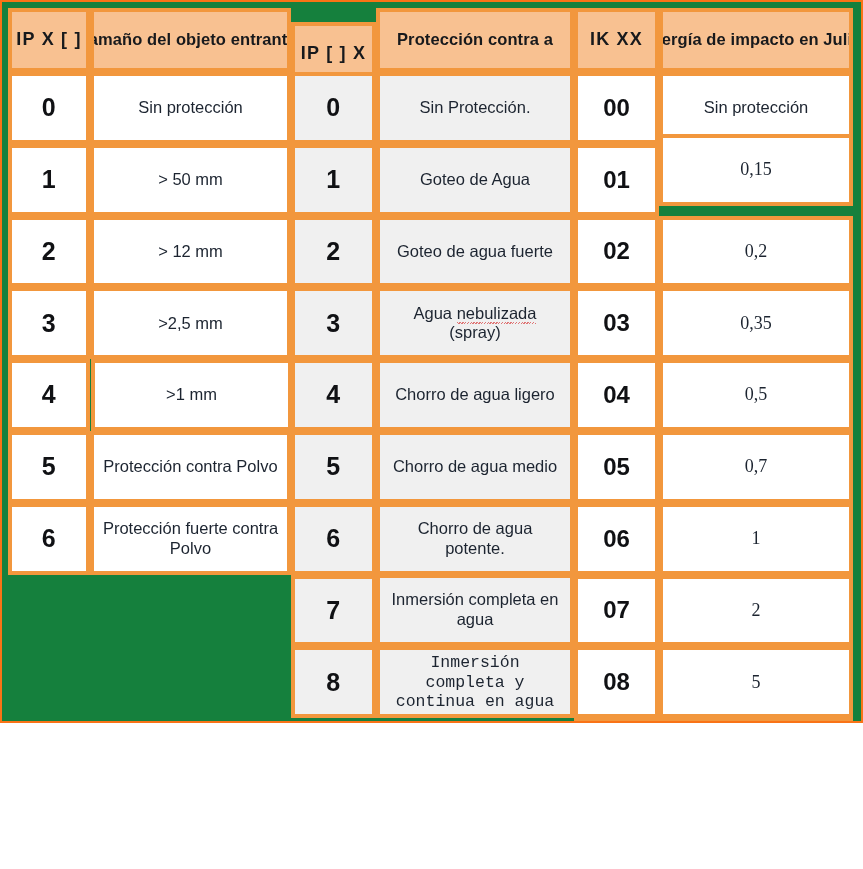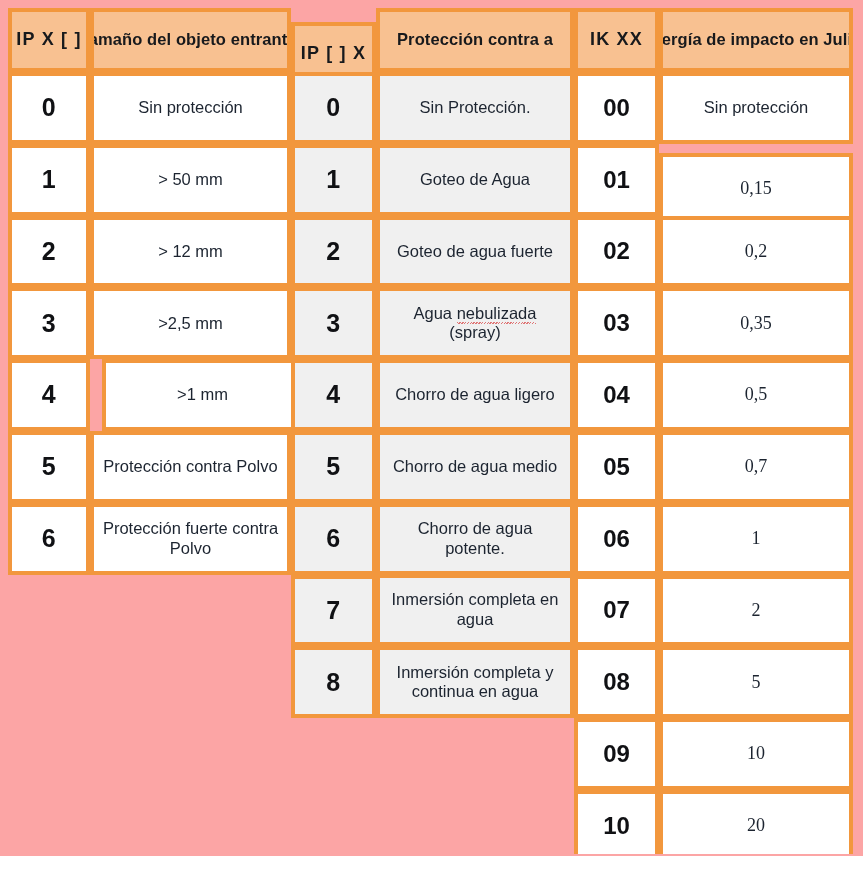--- a/index.html
+++ b/index.html
@@ -13,23 +13,23 @@
     height: 869px;
     font-family: "Liberation Sans", sans-serif;
     -webkit-font-smoothing: antialiased;
   }
 
   
   #page-frame {
     position: relative;
     box-sizing: border-box;
     width: 863px;
-    height: 856px;
-    border: 2px solid #fca5a5;
-    background: #fca5a5;
+    height: 723px;
+    border: 2px solid #f97316;
+    background: #15803d;
     overflow: hidden;
   }
 
   
   .cell {
     position: absolute;
     box-sizing: border-box;
     border: 4px solid #F2973D;
     display: flex;
     align-items: center;
@@ -150,21 +150,21 @@
       </div>
       <div class="cell body-white" style="left: 6px; top: 285.4px; width: 82px; height: 71.8px;">
         <span class="code-val">3</span>
       </div>
       <div class="cell body-white" style="left: 88px; top: 285.4px; width: 201px; height: 71.8px;">
         <span class="desc">&gt;2,5 mm</span>
       </div>
       <div class="cell body-white" style="left: 6px; top: 357.2px; width: 82px; height: 71.8px;">
         <span class="code-val">4</span>
       </div>
-      <div class="cell body-white" style="left: 100px; top: 357.2px; width: 201px; height: 71.8px;">
+      <div class="cell body-white" style="left: 89px; top: 357.2px; width: 201px; height: 71.8px;">
         <span class="desc">&gt;1 mm</span>
       </div>
       <div class="cell body-white" style="left: 6px; top: 429px; width: 82px; height: 71.8px;">
         <span class="code-val">5</span>
       </div>
       <div class="cell body-white" style="left: 88px; top: 429px; width: 201px; height: 71.8px;">
         <span class="desc">Protección contra Polvo</span>
       </div>
       <div class="cell body-white" style="left: 6px; top: 500.8px; width: 82px; height: 71.8px;">
         <span class="code-val">6</span>
@@ -216,33 +216,33 @@
       </div>
       <div class="cell body-grey" style="left: 289px; top: 572.6px; width: 85px; height: 71.8px;">
         <span class="code-val">7</span>
       </div>
       <div class="cell body-grey" style="left: 374px; top: 572px; width: 198px; height: 71.8px;">
         <span class="desc">Inmersión completa en agua</span>
       </div>
       <div class="cell body-grey" style="left: 289px; top: 644.4px; width: 85px; height: 71.8px;">
         <span class="code-val">8</span>
       </div>
-      <div class="cell body-grey" style="left: 374px; top: 644.4px; width: 198px; height: 71.8px;">
+      <div class="cell body-grey" style="left: 374px; top: 644.4px; width: 198px; height: 71.8px; font-family: Liberation Mono, monospace;">
         <span class="desc">Inmersión completa y continua en agua</span>
       </div>
       <div class="cell body-white" style="left: 572px; top: 70px; width: 85px; height: 71.8px;">
         <span class="code-val two">00</span>
       </div>
       <div class="cell body-white" style="left: 657px; top: 70px; width: 194px; height: 71.8px;">
         <span class="energy sans">Sin protección</span>
       </div>
       <div class="cell body-white" style="left: 572px; top: 141.8px; width: 85px; height: 71.8px;">
         <span class="code-val two">01</span>
       </div>
-      <div class="cell body-white" style="left: 657px; top: 151px; width: 194px; height: 71.8px;">
+      <div class="cell body-white" style="left: 657px; top: 132px; width: 194px; height: 71.8px;">
         <span class="energy">0,15</span>
       </div>
       <div class="cell body-white" style="left: 572px; top: 213.6px; width: 85px; height: 71.8px;">
         <span class="code-val two">02</span>
       </div>
       <div class="cell body-white" style="left: 657px; top: 213.6px; width: 194px; height: 71.8px;">
         <span class="energy">0,2</span>
       </div>
       <div class="cell body-white" style="left: 572px; top: 285.4px; width: 85px; height: 71.8px;">
         <span class="code-val two">03</span>

